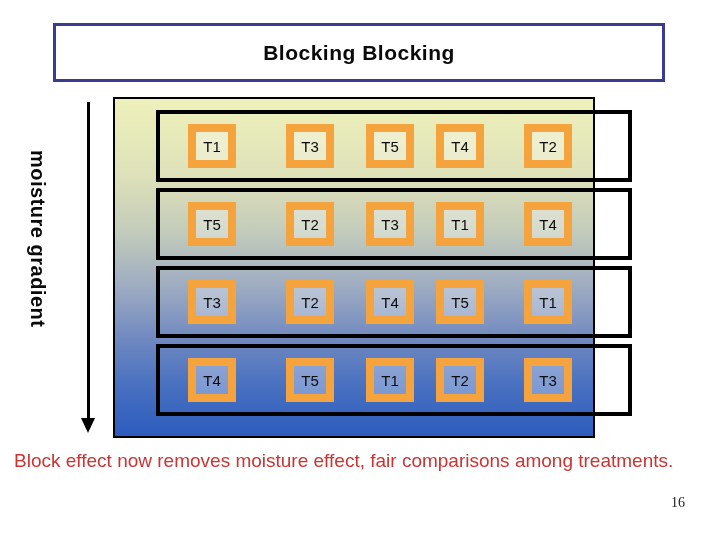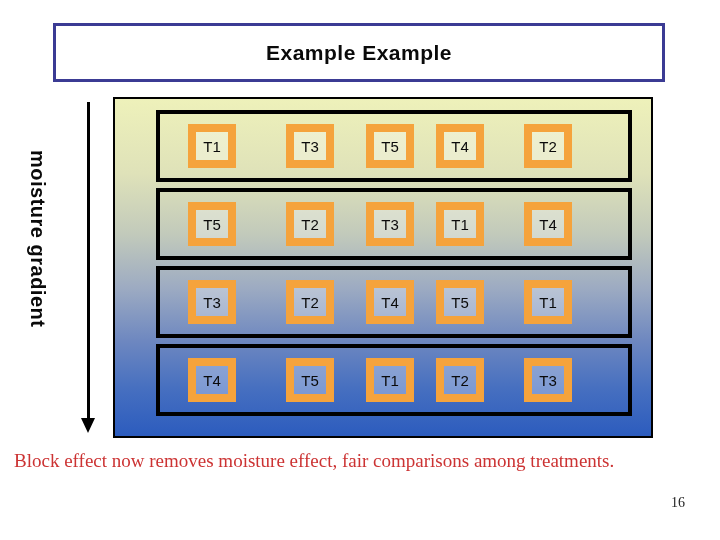--- a/index.html
+++ b/index.html
@@ -23,21 +23,21 @@
   }
   .arrow-shaft{
     position:absolute;left:87px;top:102px;width:3px;height:316px;background:#000;
   }
   .arrow-head{
     position:absolute;left:81px;top:418px;width:0;height:0;
     border-left:7px solid transparent;border-right:7px solid transparent;
     border-top:15px solid #000;
   }
   .panel{
-    position:absolute;left:113px;top:97px;width:540px;height:341px;
+    position:absolute;left:113px;top:97px;width:482px;height:341px;
     box-sizing:border-box;border:2px solid #000;
     background:linear-gradient(180deg,
       #eef1ba 0%, #dfe2b9 22%, #c2cabb 40%,
       #9dabc2 56%, #6d87c0 72%, #466fc0 86%, #2c5cbe 100%);
   }
   .block{
     position:absolute;left:41px;width:476px;height:72px;
     box-sizing:border-box;border:4px solid #000;background:transparent;
   }
   .block.r0{top:11px;} .block.r1{top:89px;} .block.r2{top:167px;} .block.r3{top:245px;}
@@ -45,33 +45,33 @@
     position:absolute;width:48px;height:44px;
     box-sizing:border-box;border:8px solid #f5a33c;
     background:rgba(255,255,255,0.30);
     display:flex;align-items:center;justify-content:center;
     font-size:15px;color:#0a0a0a;line-height:1;
   }
   .cell.c0{left:73px;} .cell.c1{left:171px;} .cell.c2{left:251px;} .cell.c3{left:321px;} .cell.c4{left:409px;}
   .cell.r0{top:25px;} .cell.r1{top:103px;} .cell.r2{top:181px;} .cell.r3{top:259px;}
   .caption{
     position:absolute;left:14px;top:450px;width:700px;
-    font-size:19px;color:#cc3333;font-family:Liberation Serif, serif;
+    font-size:19px;color:#cc3333;
   }
   .page-number{
     position:absolute;left:647px;top:495px;
     font-family:"Liberation Serif","DejaVu Serif",serif;
     font-size:14px;color:#222;margin-left:24px;
   }
 </style>
 </head>
 <body>
 
 <div class="title-box">
-  <span class="title-text">Example Example</span>
+  <span class="title-text">Blocking Blocking</span>
 </div>
 
 <div class="gradient-label">moisture gradient</div>
 <div class="arrow-shaft"></div>
 <div class="arrow-head"></div>
 
 <div class="panel">
   <div class="block r0"></div>
   <div class="block r1"></div>
   <div class="block r2"></div>

